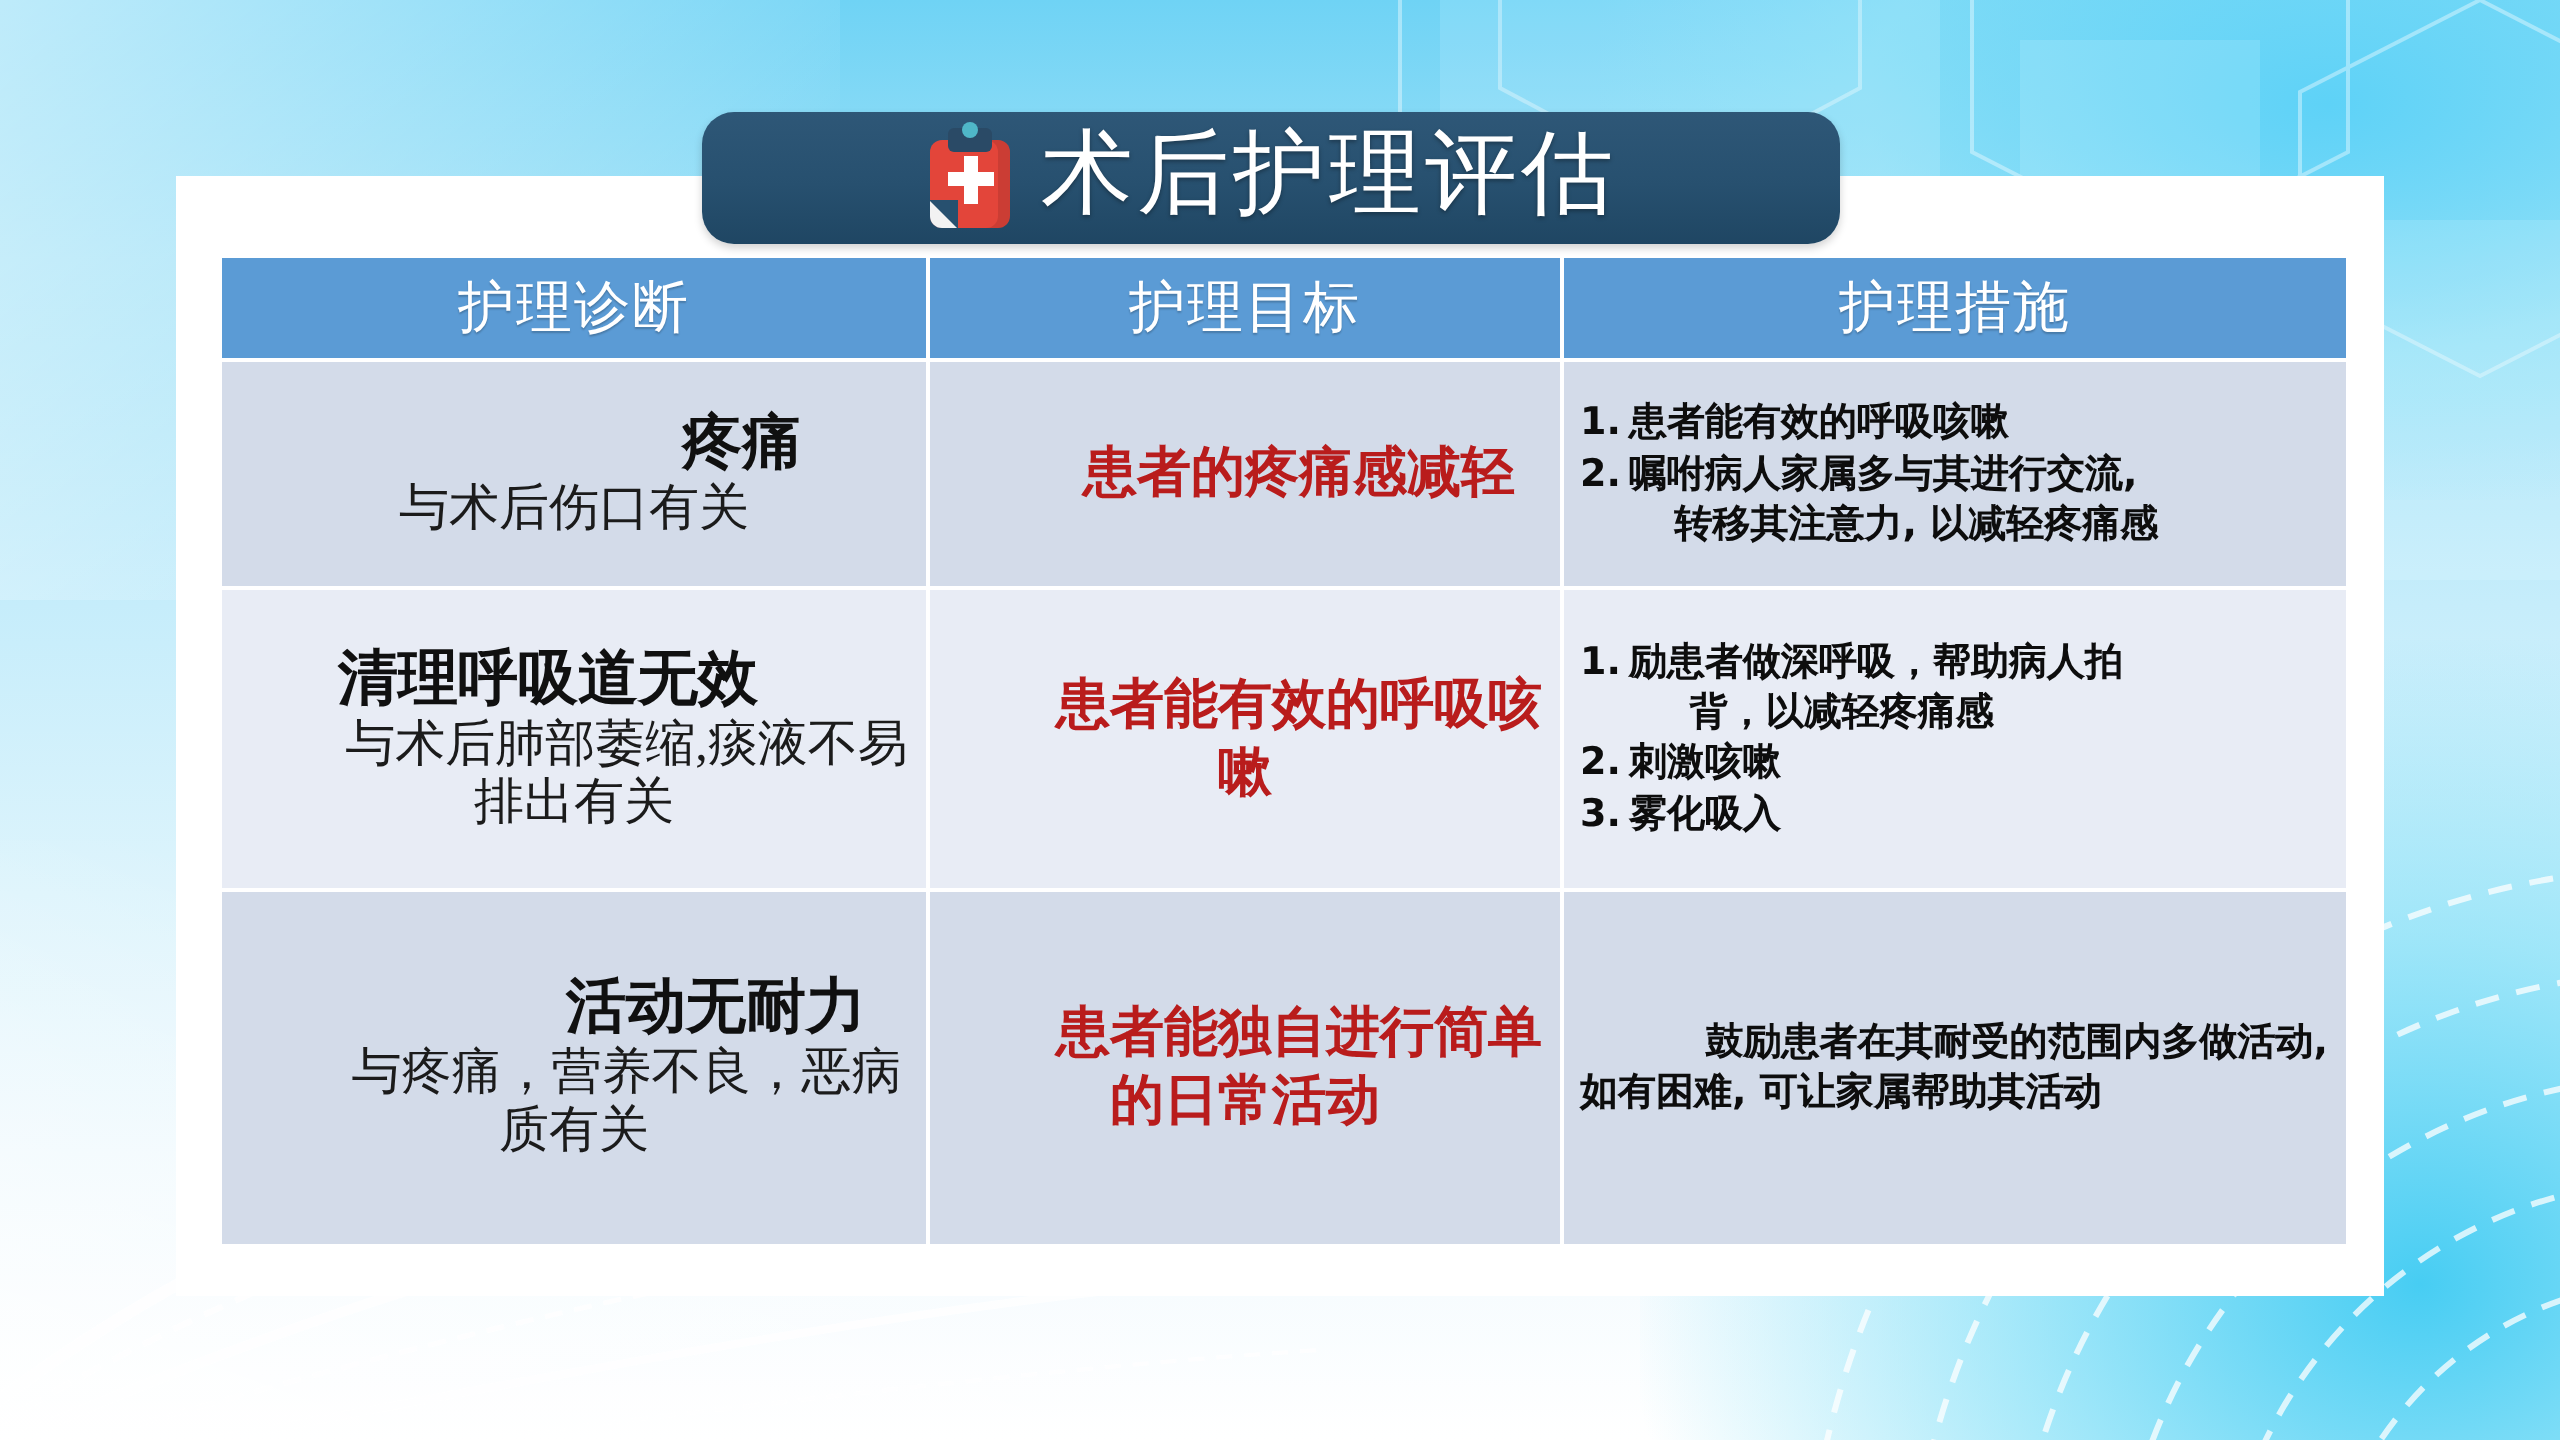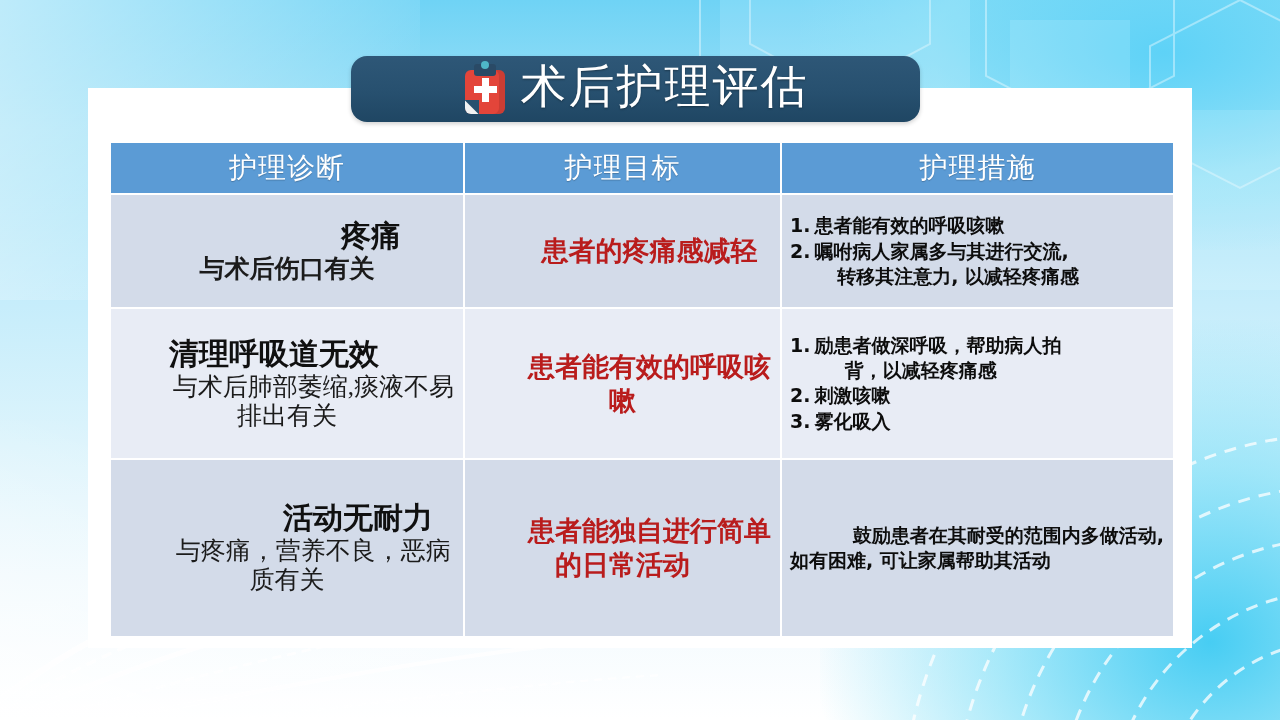--- a/index.html
+++ b/index.html
@@ -54,21 +54,21 @@
      background:#f2f2f2;clip-path:polygon(0 100%,100% 100%,0 0);border-bottom-left-radius:6px;}
   .cb-clip{position:absolute;left:11px;top:0px;width:22px;height:12px;border-radius:3px;
      background:#2a4a66;}
   .cb-clip-top{position:absolute;left:18px;top:-3px;width:8px;height:8px;border-radius:50%;
      background:#4fb7c8;}
   .cb-cross-v{position:absolute;left:19px;top:14px;width:7px;height:24px;background:#fff;}
   .cb-cross-h{position:absolute;left:11px;top:22px;width:23px;height:7px;background:#fff;}
 
   
   #nursing-table{
-    position:absolute;left:109px;top:141px;width:1062px;height:497px;
+    position:absolute;left:109px;top:127px;width:1062px;height:497px;
     border-collapse:separate;border-spacing:2px 2px;
     table-layout:fixed;
   }
   #nursing-table th,#nursing-table td{padding:0;vertical-align:middle;}
   thead th{
     background:#5b9bd5;color:#fff;height:50px;
     font-size:28px;font-weight:normal;text-align:center;
     font-family:"Liberation Serif","DejaVu Serif",serif;
     text-shadow:0 1px 1px rgba(0,0,0,.22);
     letter-spacing:1px;
@@ -85,21 +85,21 @@
     font-size:30px;font-weight:bold;text-align:center;color:#101010;
     font-family:Liberation Sans, sans-serif;
     line-height:1.12;margin-bottom:1px;
   }
   .dx-sub{
     font-size:25px;color:#1b1b1b;line-height:1.18;text-align:center;
     text-indent:2.1em;
     font-family:"Liberation Serif","DejaVu Serif",serif;
   }
   .dx-c1 .dx-title{text-align:right;padding-right:54px;}
-  .dx-c1 .dx-sub{text-align:center;text-indent:0;font-weight:bold;}
+  .dx-c1 .dx-sub{text-align:center;text-indent:0;}
   .dx-c2 .dx-title{text-align:center;padding-right:26px;}
   .dx-c3 .dx-title{text-align:right;padding-right:22px;}
 
   
   .goal{
     font-size:27px;font-weight:bold;color:#b91c1c;line-height:1.25;
     text-indent:2em;text-align:center;
     font-family:"DejaVu Sans","Liberation Sans",sans-serif;
   }
 

